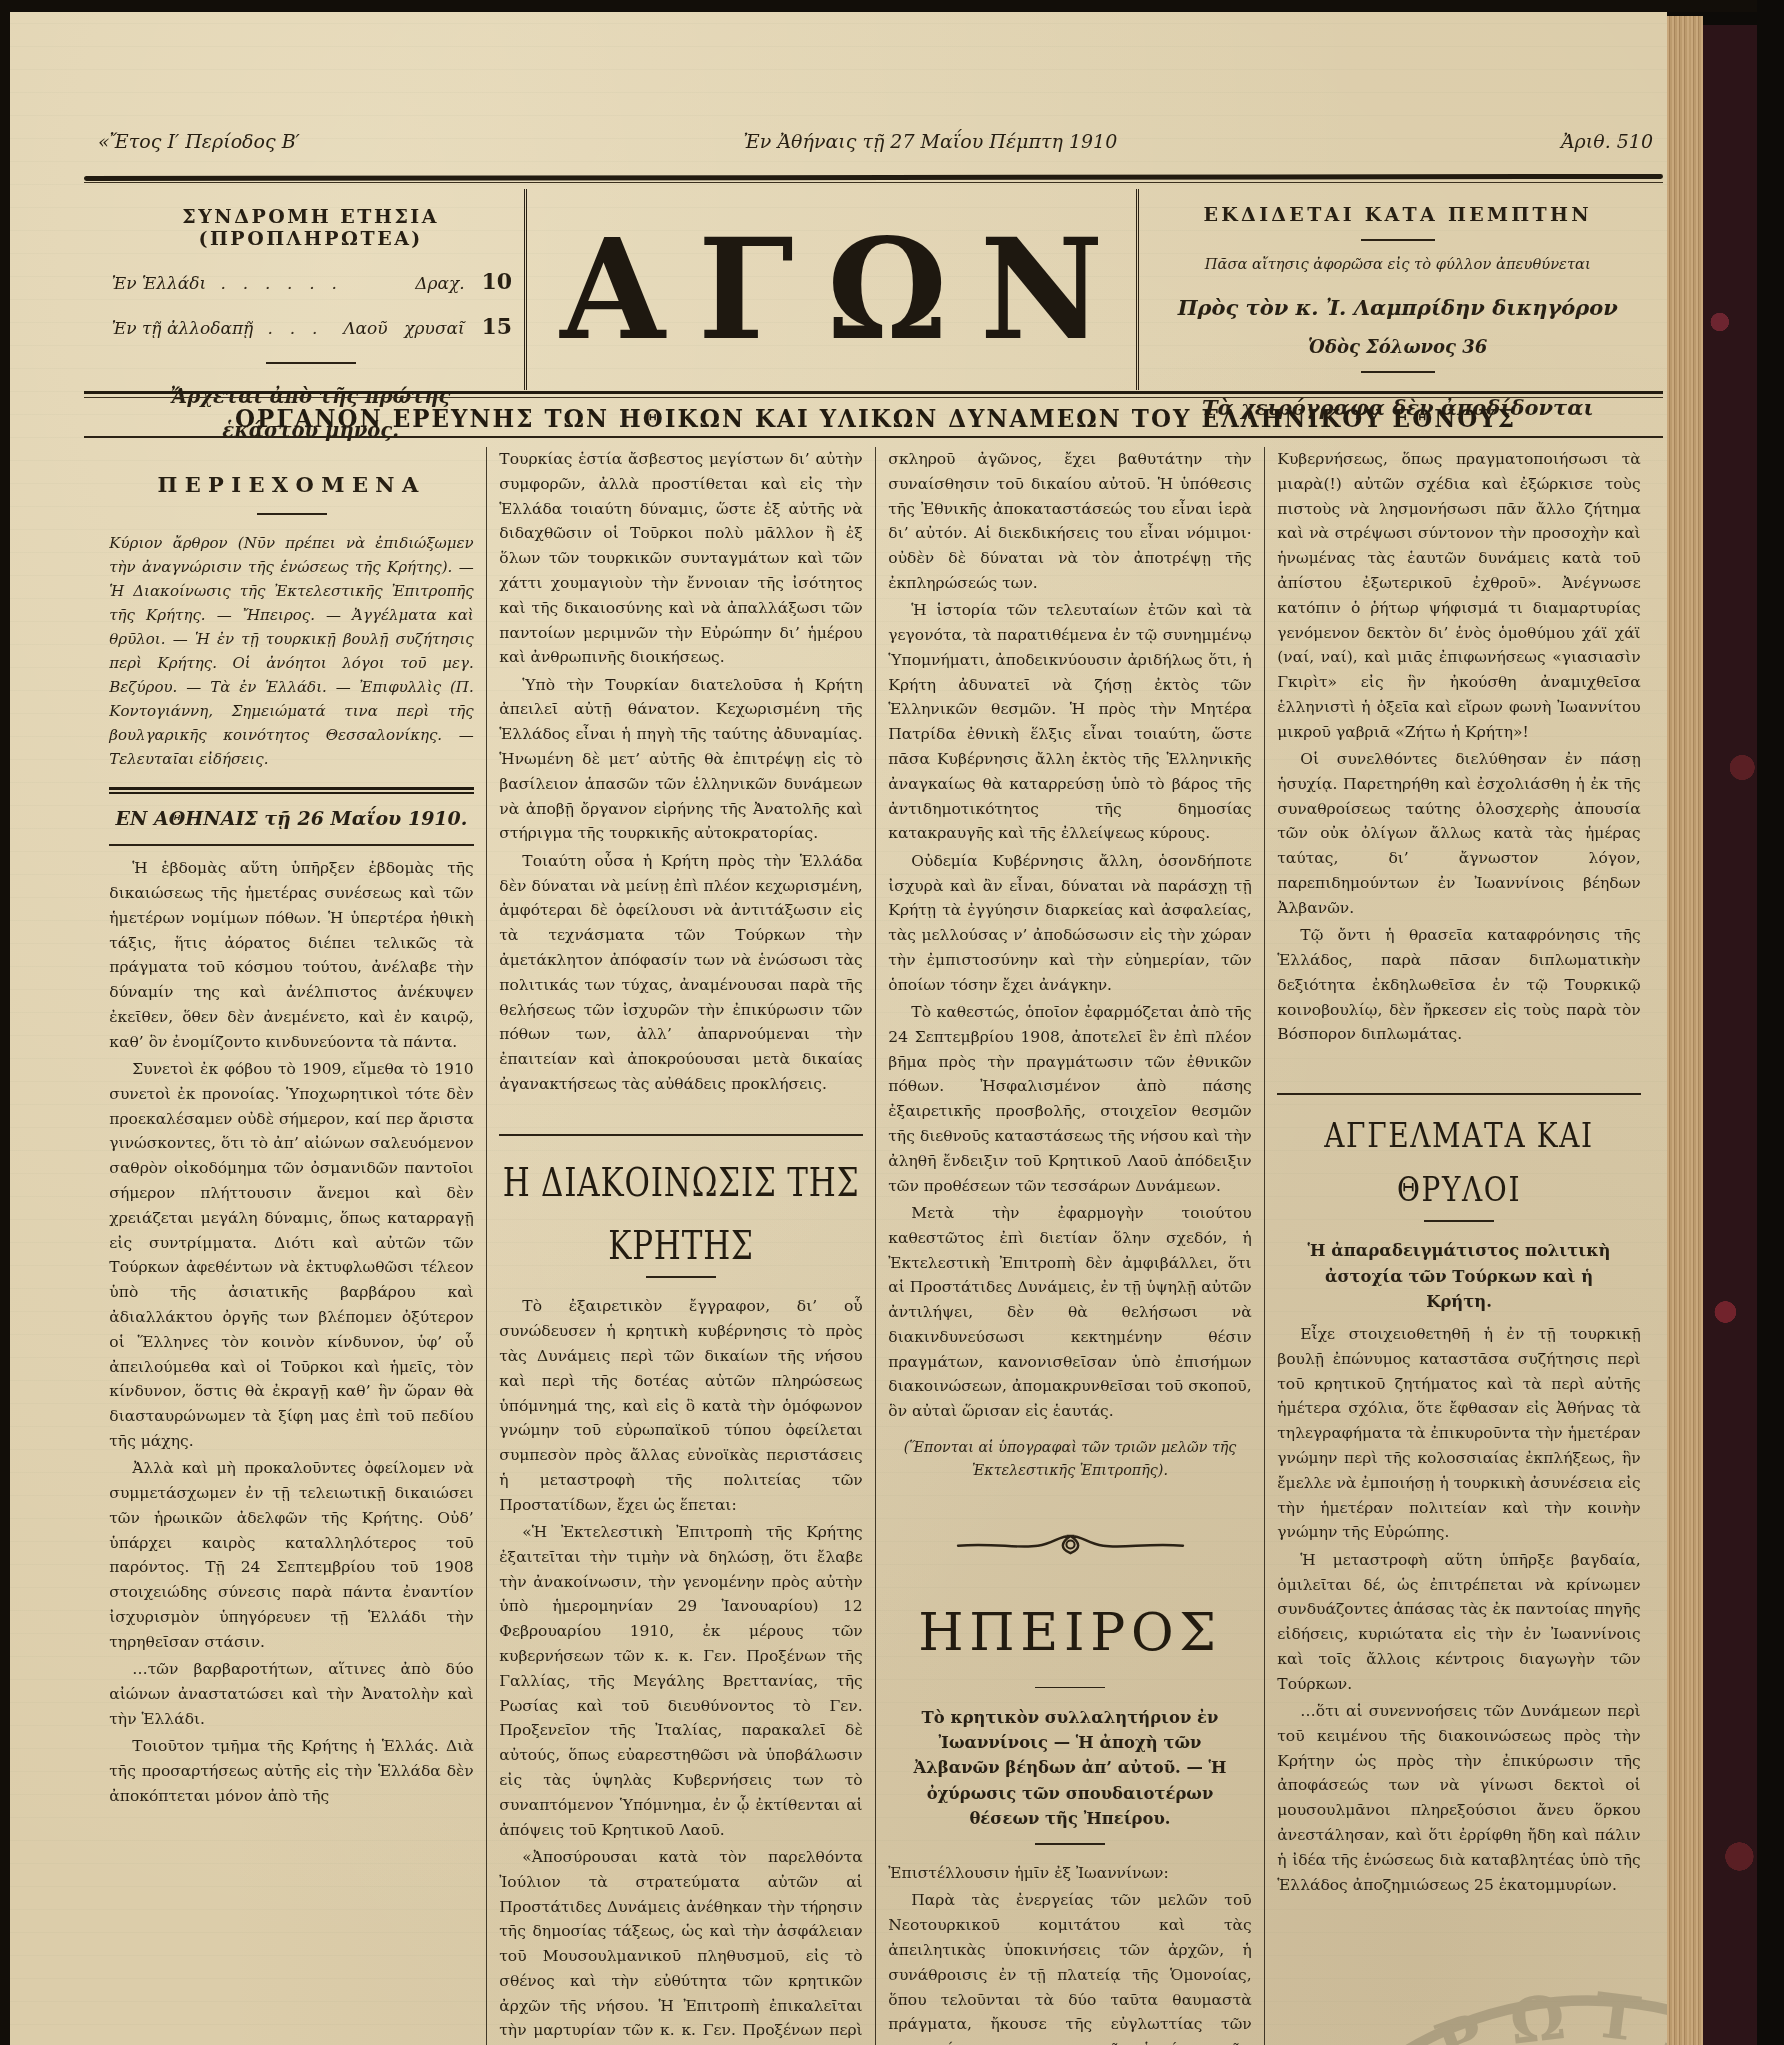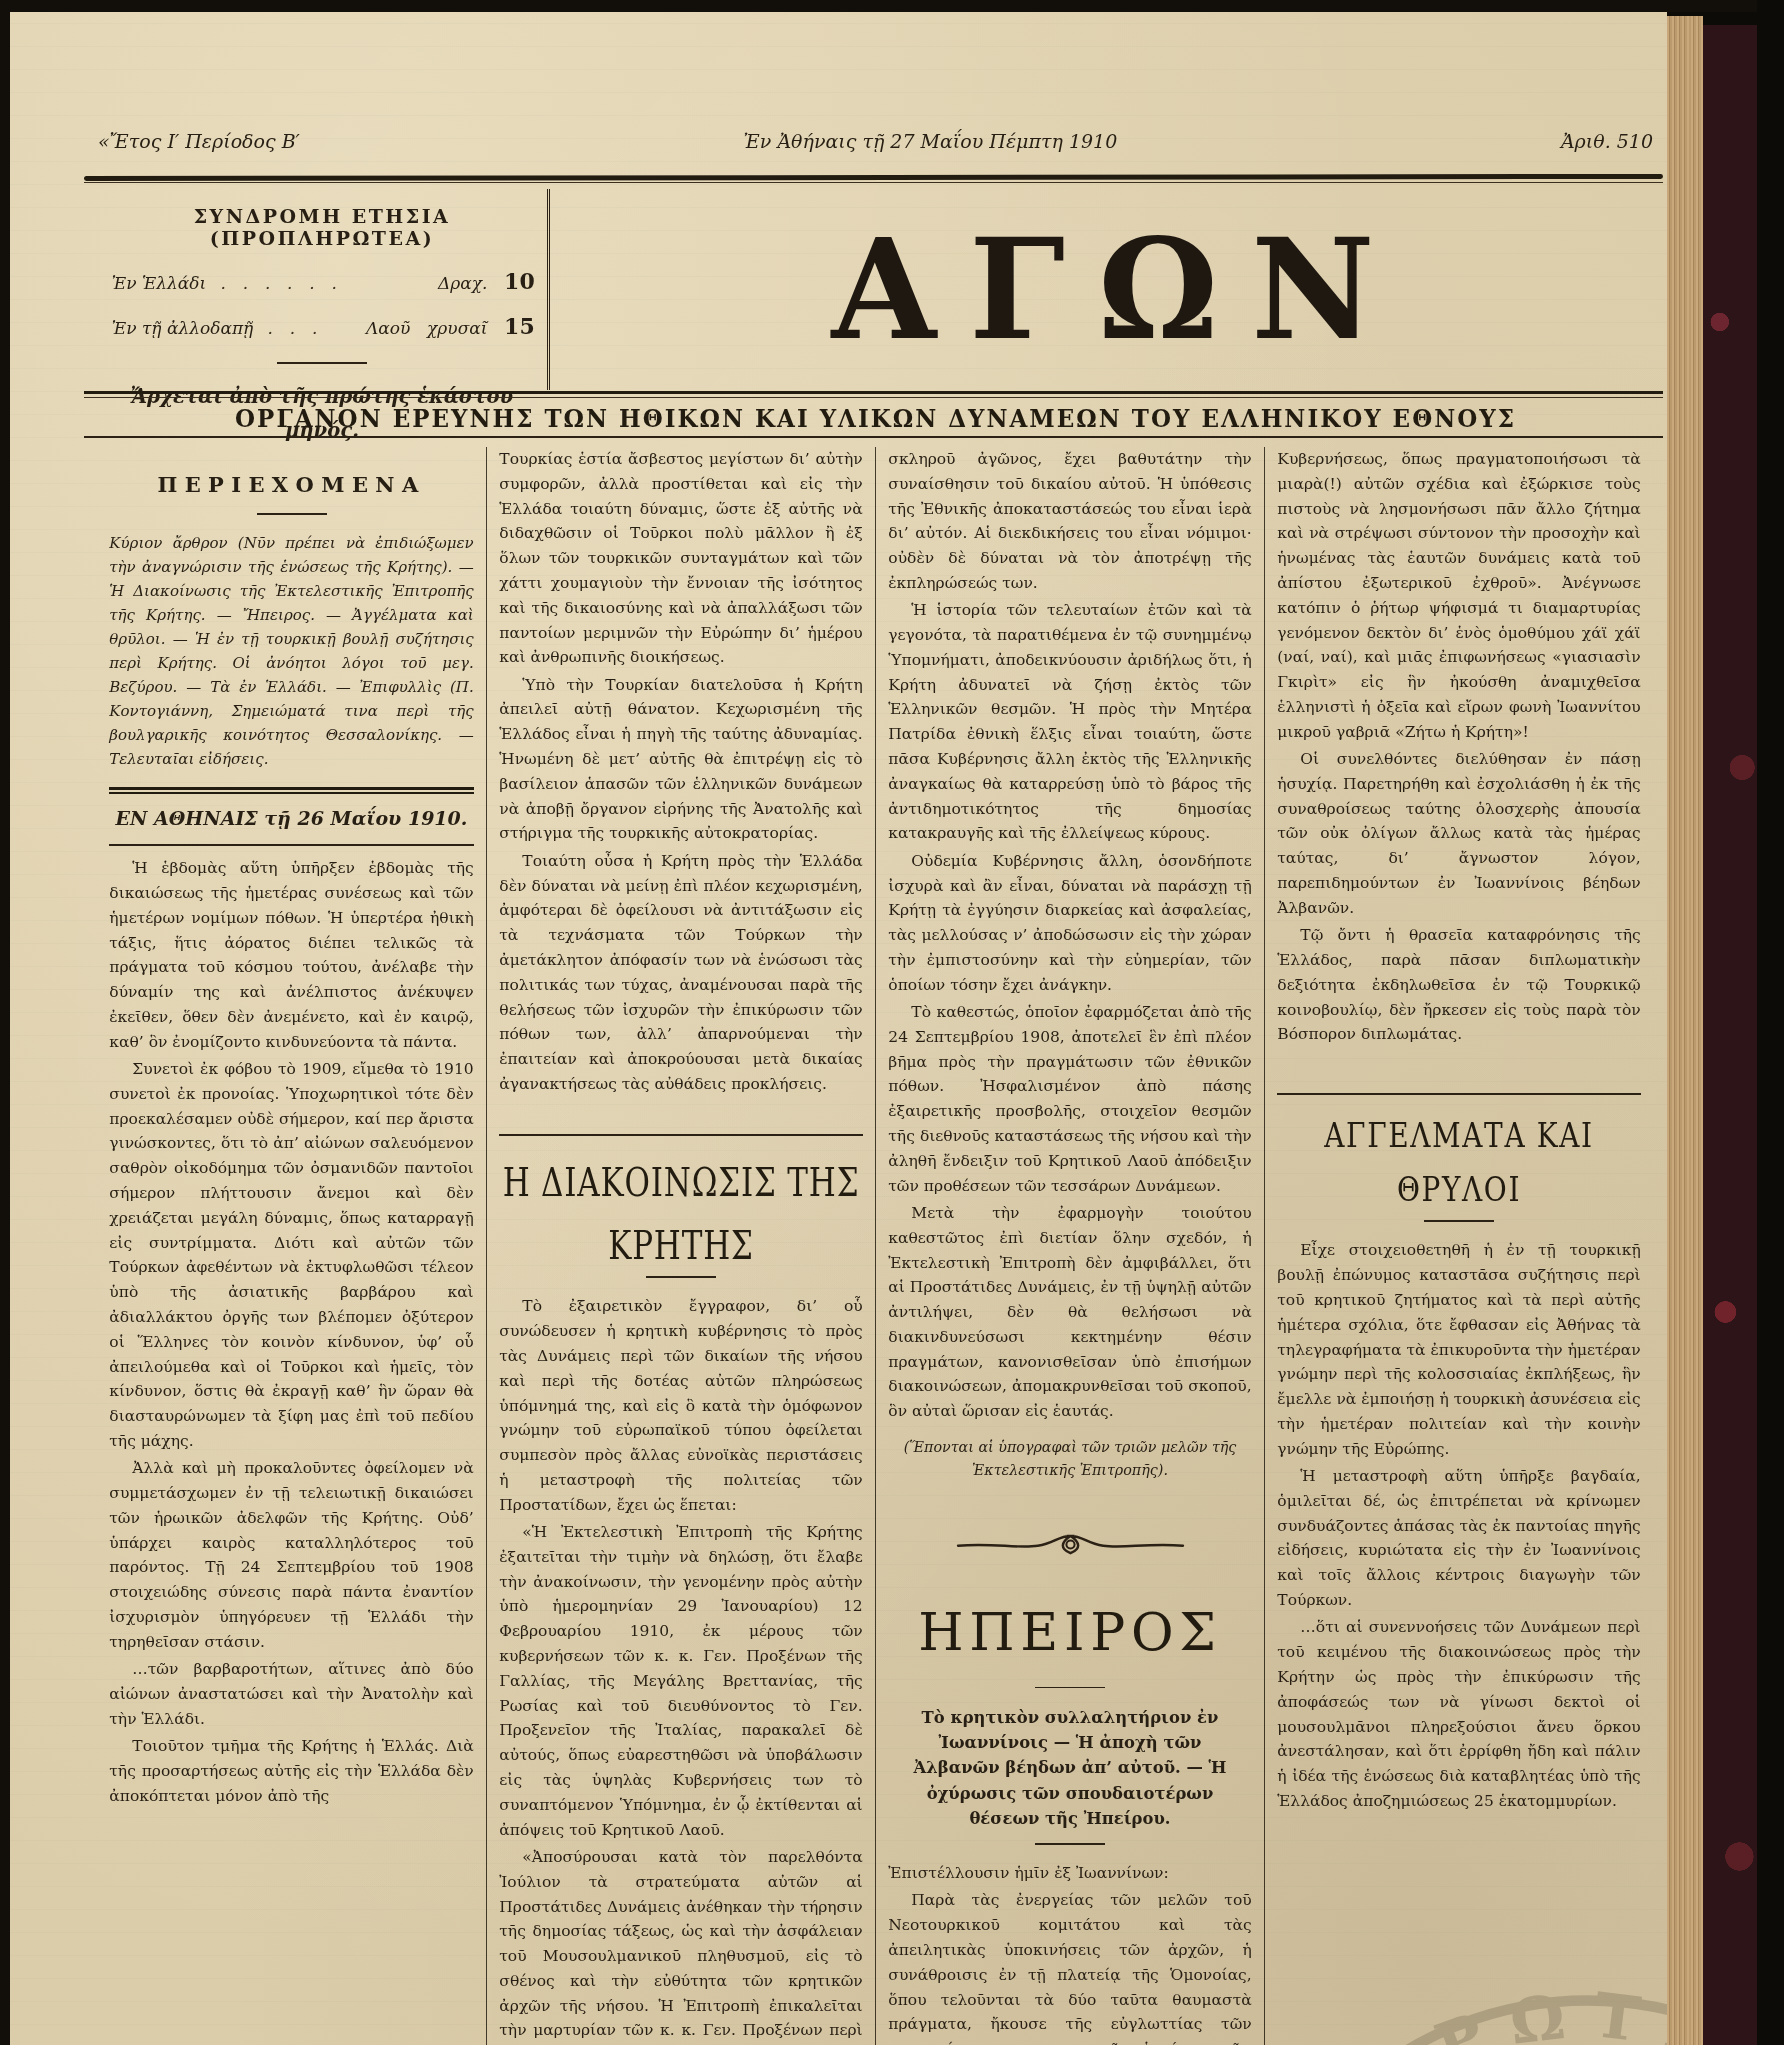--- a/index.html
+++ b/index.html
@@ -111,20 +111,29 @@
         <span class="unit">Λαοῦ</span>
         <span class="unit">χρυσαῖ</span>
         <span class="val">15</span>
       </div>
       <div class="mini-rule"></div>
       <div class="sub-note">Ἄρχεται ἀπὸ τῆς πρώτης ἑκάστου μηνός.</div>
     </div>
     <div class="cell-c">
       <div class="agon">ΑΓΩΝ</div>
     </div>
+    <div class="cell-r">
+      <div class="pub-head">ΕΚΔΙΔΕΤΑΙ ΚΑΤΑ ΠΕΜΠΤΗΝ</div>
+      <div class="pub-rule"></div>
+      <div class="pub-line">Πᾶσα αἴτησις ἀφορῶσα εἰς τὸ φύλλον ἀπευθύνεται</div>
+      <div class="pub-addr">Πρὸς τὸν κ. Ἰ. Λαμπρίδην δικηγόρον</div>
+      <div class="pub-street">Ὁδὸς Σόλωνος 36</div>
+      <div class="pub-rule"></div>
+      <div class="pub-manu">Τὰ χειρόγραφα δὲν ἀποδίδονται</div>
+    </div>
   </div>
 
   <div class="rule-mid1"></div>
   <div class="rule-mid2"></div>
   <div class="org-sub">ΟΡΓΑΝΟΝ ΕΡΕΥΝΗΣ ΤΩΝ ΗΘΙΚΩΝ ΚΑΙ ΥΛΙΚΩΝ ΔΥΝΑΜΕΩΝ ΤΟΥ ΕΛΛΗΝΙΚΟΥ ΕΘΝΟΥΣ</div>
   <div class="rule-sub"></div>
 
   <div class="cols">
     <div class="col">
         <div class="kicker">ΠΕΡΙΕΧΟΜΕΝΑ</div>
@@ -171,20 +180,21 @@
         <p class="bp">Παρὰ τὰς ἐνεργείας τῶν μελῶν τοῦ Νεοτουρκικοῦ κομιτάτου καὶ τὰς ἀπειλητικὰς ὑποκινήσεις τῶν ἀρχῶν, ἡ συνάθροισις ἐν τῇ πλατείᾳ τῆς Ὁμονοίας, ὅπου τελοῦνται τὰ δύο ταῦτα θαυμαστὰ πράγματα, ἤκουσε τῆς εὐγλωττίας τῶν νεοφωτίστων συνταγματικῶν ῥητόρων τῶν Ἰωαννίνων καὶ ὁ ἀπαγορευμένος ὕμνος ὑπὸ τῶν Στρατολογικῶν καταδικαζομένων Χριστιανῶν, μετὰ τῶν φίλων συλλαλητηρίου.</p>
       </div>
     <div class="col">
         <p class="bp nofirst">Κυβερνήσεως, ὅπως πραγματοποιήσωσι τὰ μιαρὰ(!) αὐτῶν σχέδια καὶ ἐξώρκισε τοὺς πιστοὺς νὰ λησμονήσωσι πᾶν ἄλλο ζήτημα καὶ νὰ στρέψωσι σύντονον τὴν προσοχὴν καὶ ἡνωμένας τὰς ἑαυτῶν δυνάμεις κατὰ τοῦ ἀπίστου ἐξωτερικοῦ ἐχθροῦ». Ἀνέγνωσε κατόπιν ὁ ῥήτωρ ψήφισμά τι διαμαρτυρίας γενόμενον δεκτὸν δι’ ἑνὸς ὁμοθύμου χάϊ χάϊ (ναί, ναί), καὶ μιᾶς ἐπιφωνήσεως «γιασιασὶν Γκιρὶτ» εἰς ἣν ἠκούσθη ἀναμιχθεῖσα ἑλληνιστὶ ἡ ὀξεῖα καὶ εἴρων φωνὴ Ἰωαννίτου μικροῦ γαβριᾶ «Ζήτω ἡ Κρήτη»!</p>
         <p class="bp">Οἱ συνελθόντες διελύθησαν ἐν πάσῃ ἡσυχίᾳ. Παρετηρήθη καὶ ἐσχολιάσθη ἡ ἐκ τῆς συναθροίσεως ταύτης ὁλοσχερὴς ἀπουσία τῶν οὐκ ὀλίγων ἄλλως κατὰ τὰς ἡμέρας ταύτας, δι’ ἄγνωστον λόγον, παρεπιδημούντων ἐν Ἰωαννίνοις βέηδων Ἀλβανῶν.</p>
         <p class="bp">Τῷ ὄντι ἡ θρασεῖα καταφρόνησις τῆς Ἑλλάδος, παρὰ πᾶσαν διπλωματικὴν δεξιότητα ἐκδηλωθεῖσα ἐν τῷ Τουρκικῷ κοινοβουλίῳ, δὲν ἤρκεσεν εἰς τοὺς παρὰ τὸν Βόσπορον διπλωμάτας.</p>
         <div style="height: 33px;"></div>
         <div class="rule-thin"></div>
         <div class="h-agg">ΑΓΓΕΛΜΑΤΑ ΚΑΙ ΘΡΥΛΟΙ</div>
         <div class="rule-short"></div>
+        <div class="subhead">Ἡ ἀπαραδειγμάτιστος πολιτικὴ ἀστοχία τῶν Τούρκων καὶ ἡ Κρήτη.</div>
         <p class="bp">Εἶχε στοιχειοθετηθῆ ἡ ἐν τῇ τουρκικῇ βουλῇ ἐπώνυμος καταστᾶσα συζήτησις περὶ τοῦ κρητικοῦ ζητήματος καὶ τὰ περὶ αὐτῆς ἡμέτερα σχόλια, ὅτε ἔφθασαν εἰς Ἀθήνας τὰ τηλεγραφήματα τὰ ἐπικυροῦντα τὴν ἡμετέραν γνώμην περὶ τῆς κολοσσιαίας ἐκπλήξεως, ἣν ἔμελλε νὰ ἐμποιήσῃ ἡ τουρκικὴ ἀσυνέσεια εἰς τὴν ἡμετέραν πολιτείαν καὶ τὴν κοινὴν γνώμην τῆς Εὐρώπης.</p>
         <p class="bp">Ἡ μεταστροφὴ αὕτη ὑπῆρξε βαγδαία, ὁμιλεῖται δέ, ὡς ἐπιτρέπεται νὰ κρίνωμεν συνδυάζοντες ἁπάσας τὰς ἐκ παντοίας πηγῆς εἰδήσεις, κυριώτατα εἰς τὴν ἐν Ἰωαννίνοις καὶ τοῖς ἄλλοις κέντροις διαγωγὴν τῶν Τούρκων.</p>
         <p class="bp">…ὅτι αἱ συνεννοήσεις τῶν Δυνάμεων περὶ τοῦ κειμένου τῆς διακοινώσεως πρὸς τὴν Κρήτην ὡς πρὸς τὴν ἐπικύρωσιν τῆς ἀποφάσεώς των νὰ γίνωσι δεκτοὶ οἱ μουσουλμᾶνοι πληρεξούσιοι ἄνευ ὅρκου ἀνεστάλησαν, καὶ ὅτι ἐρρίφθη ἤδη καὶ πάλιν ἡ ἰδέα τῆς ἑνώσεως διὰ καταβλητέας ὑπὸ τῆς Ἑλλάδος ἀποζημιώσεως 25 ἑκατομμυρίων.</p>
       </div>
   </div>
 
   <div class="stamp">
     <svg viewBox="0 0 1840 1840" xmlns="http://www.w3.org/2000/svg">
       <g fill="none" stroke="#8f8469" stroke-width="26">
         <circle cx="920" cy="920" r="860"></circle>

